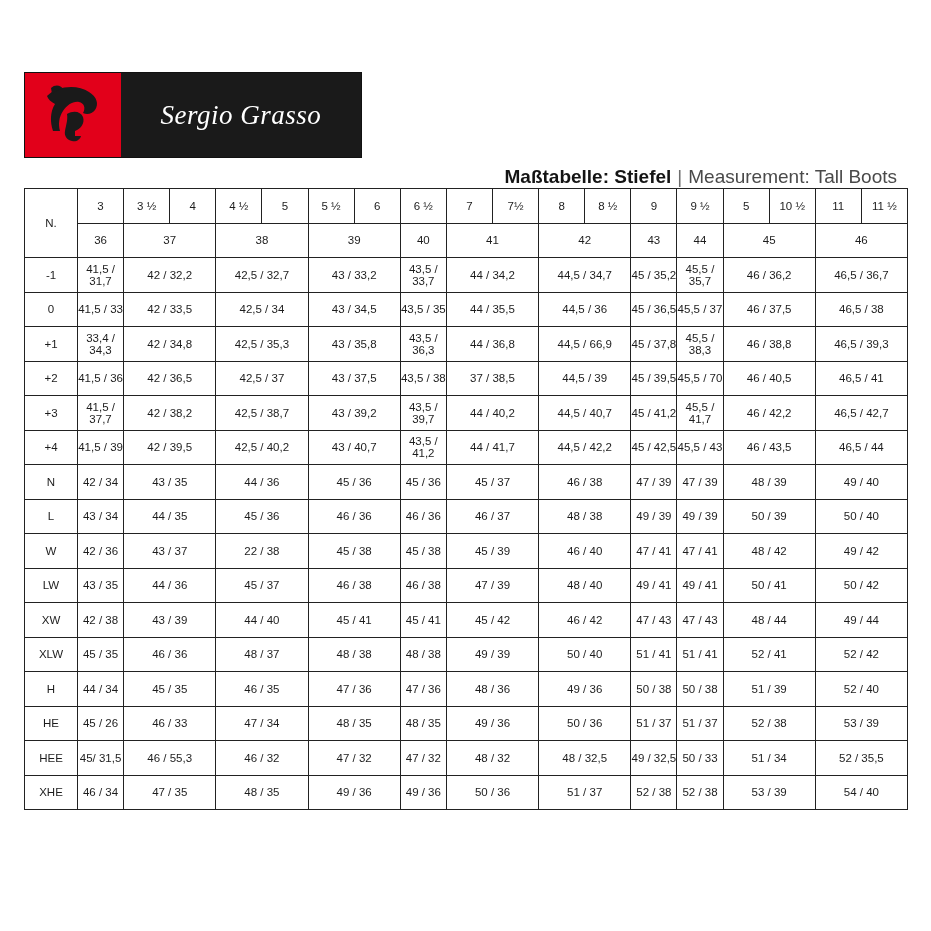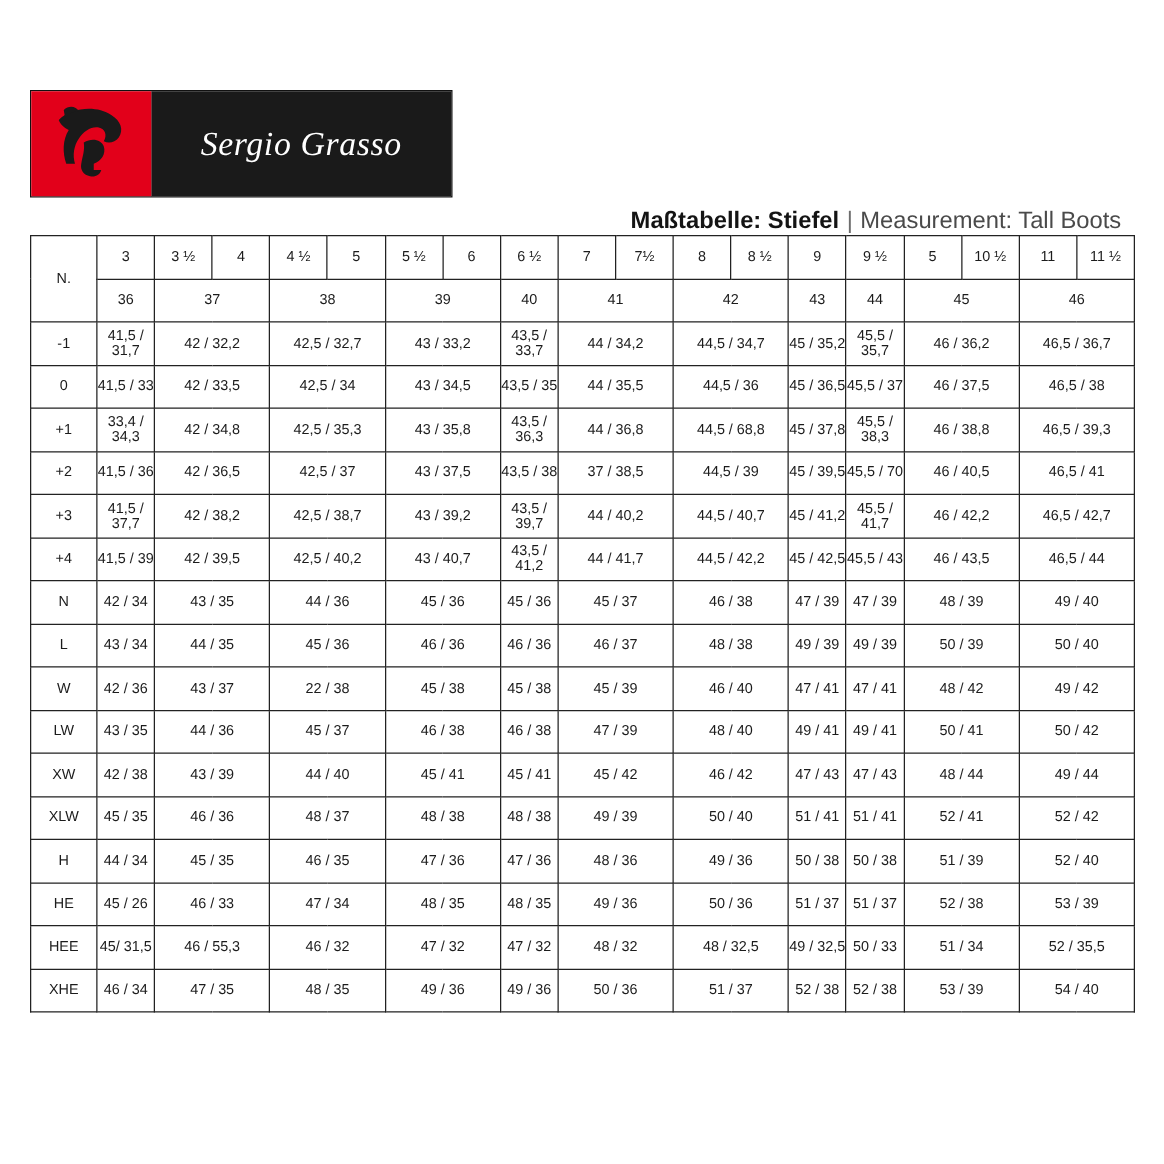--- a/index.html
+++ b/index.html
@@ -230,21 +230,21 @@
             <td colspan="2">46,5 / 38</td>
           </tr>
           <tr>
             <td class="col-label rowlabel">+1</td>
             <td colspan="1">33,4 / 34,3</td>
             <td colspan="2">42 / 34,8</td>
             <td colspan="2">42,5 / 35,3</td>
             <td colspan="2">43 / 35,8</td>
             <td colspan="1">43,5 / 36,3</td>
             <td colspan="2">44 / 36,8</td>
-            <td colspan="2">44,5 / 68,8</td>
+            <td colspan="2">44,5 / 66,9</td>
             <td colspan="1">45 / 37,8</td>
             <td colspan="1">45,5 / 38,3</td>
             <td colspan="2">46 / 38,8</td>
             <td colspan="2">46,5 / 39,3</td>
           </tr>
           <tr>
             <td class="col-label rowlabel">+2</td>
             <td colspan="1">41,5 / 36</td>
             <td colspan="2">42 / 36,5</td>
             <td colspan="2">42,5 / 37</td>

